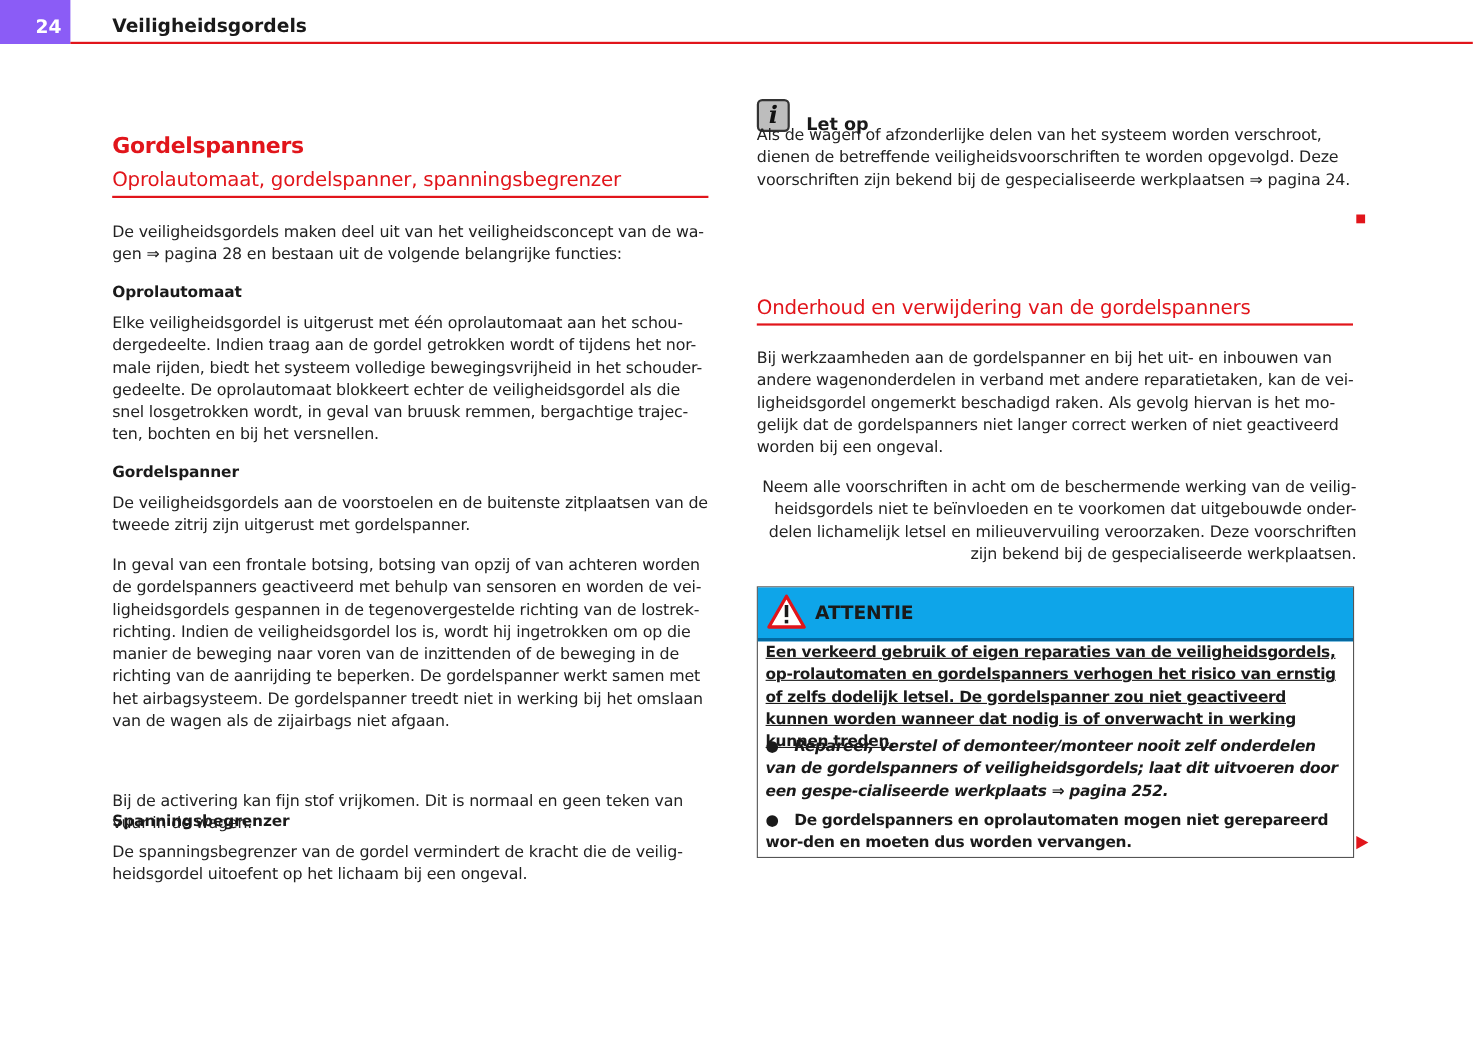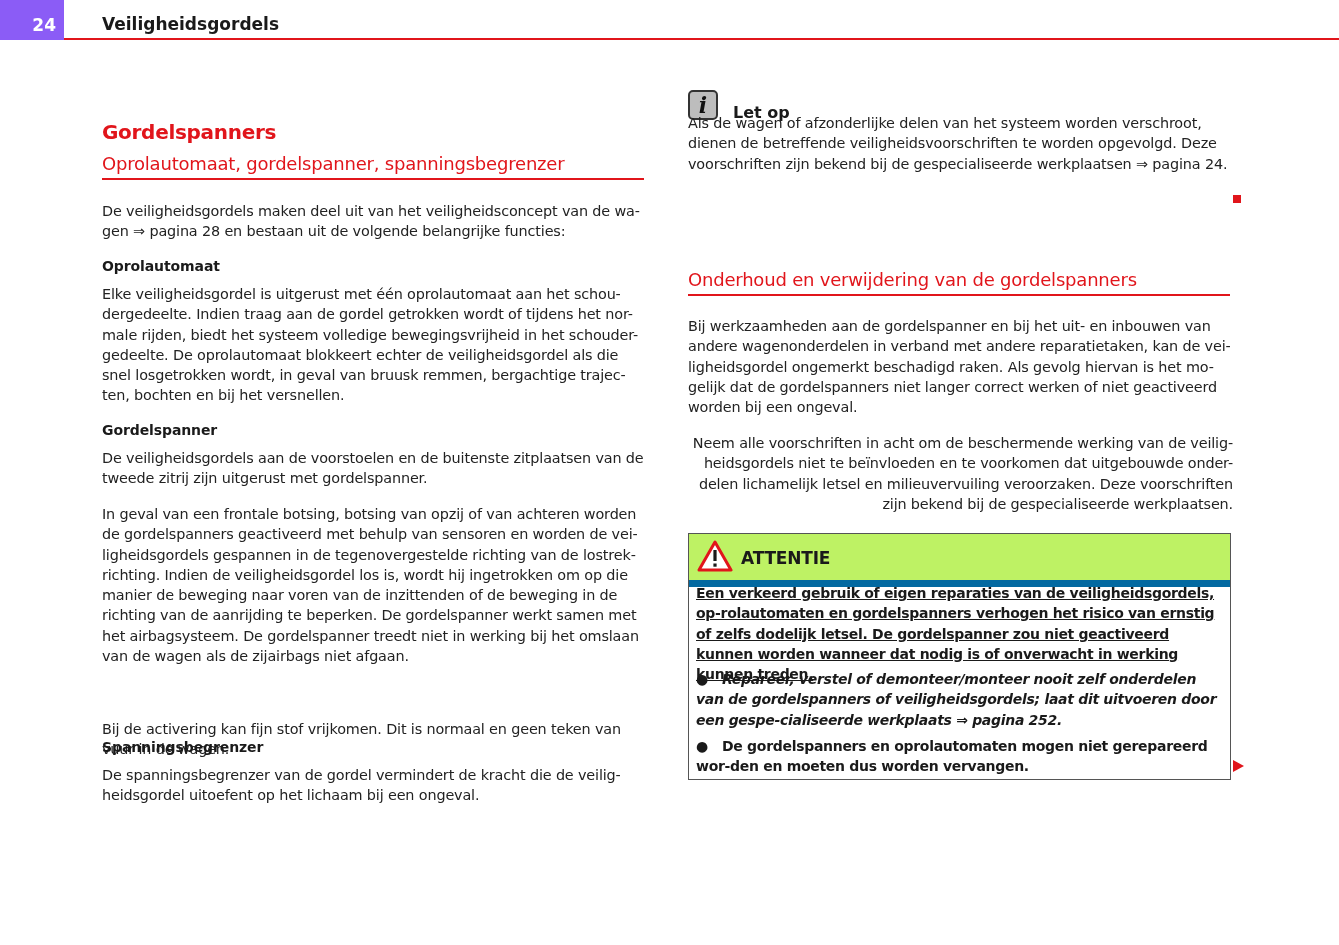--- a/index.html
+++ b/index.html
@@ -18,21 +18,21 @@
 
   .info-icon { position: absolute; left: 688px; top: 90px; width: 30px; height: 30px; box-sizing: border-box;
                border: 2px solid #333; border-radius: 5px; background: #bdbdbd; }
   .info-icon span { display: block; text-align: center; font-family: "DejaVu Serif", serif; font-style: italic;
                     font-weight: bold; font-size: 22px; line-height: 26px; color: #111; }
   .info-title { position: absolute; left: 733px; top: 103px; font-size: 16px; font-weight: bold; color: #1a1a1a; }
   .end-square { position: absolute; left: 1233px; top: 195px; width: 8px; height: 8px; background: #e1151b; }
 
   .warn-box { position: absolute; left: 688px; top: 533px; width: 543px; height: 247px; box-sizing: border-box;
               border: 1px solid #555; }
-  .warn-head { position: absolute; left: 0; top: 0; right: 0; height: 46px; background: #bef264; border-bottom: 7px solid #0369a1; text-decoration: underline; }
+  .warn-head { position: absolute; left: 0; top: 0; right: 0; height: 46px; background: #0ea5e9; border-bottom: 3px solid #0369a1; text-decoration: underline; }
   .warn-icon { position: absolute; left: 8px; top: 6px; width: 36px; height: 32px; }
   .warn-title { position: absolute; left: 52px; top: 14px; font-size: 17px; font-weight: bold; color: #1a1a1a; letter-spacing: -0.2px; }
   .warn-text { position: absolute; left: 7px; font-size: 14px; font-weight: bold; line-height: 20.3px; color: #1a1a1a; letter-spacing: -0.3px; width: 525px; }
   .bullet { display: inline-block; width: 26px; }
   .next-arrow { position: absolute; left: 1233px; top: 760px; width: 0; height: 0;
                 border-top: 6px solid transparent; border-bottom: 6px solid transparent; border-left: 11px solid #e1151b; }
 </style>
 </head>
 <body>
 

